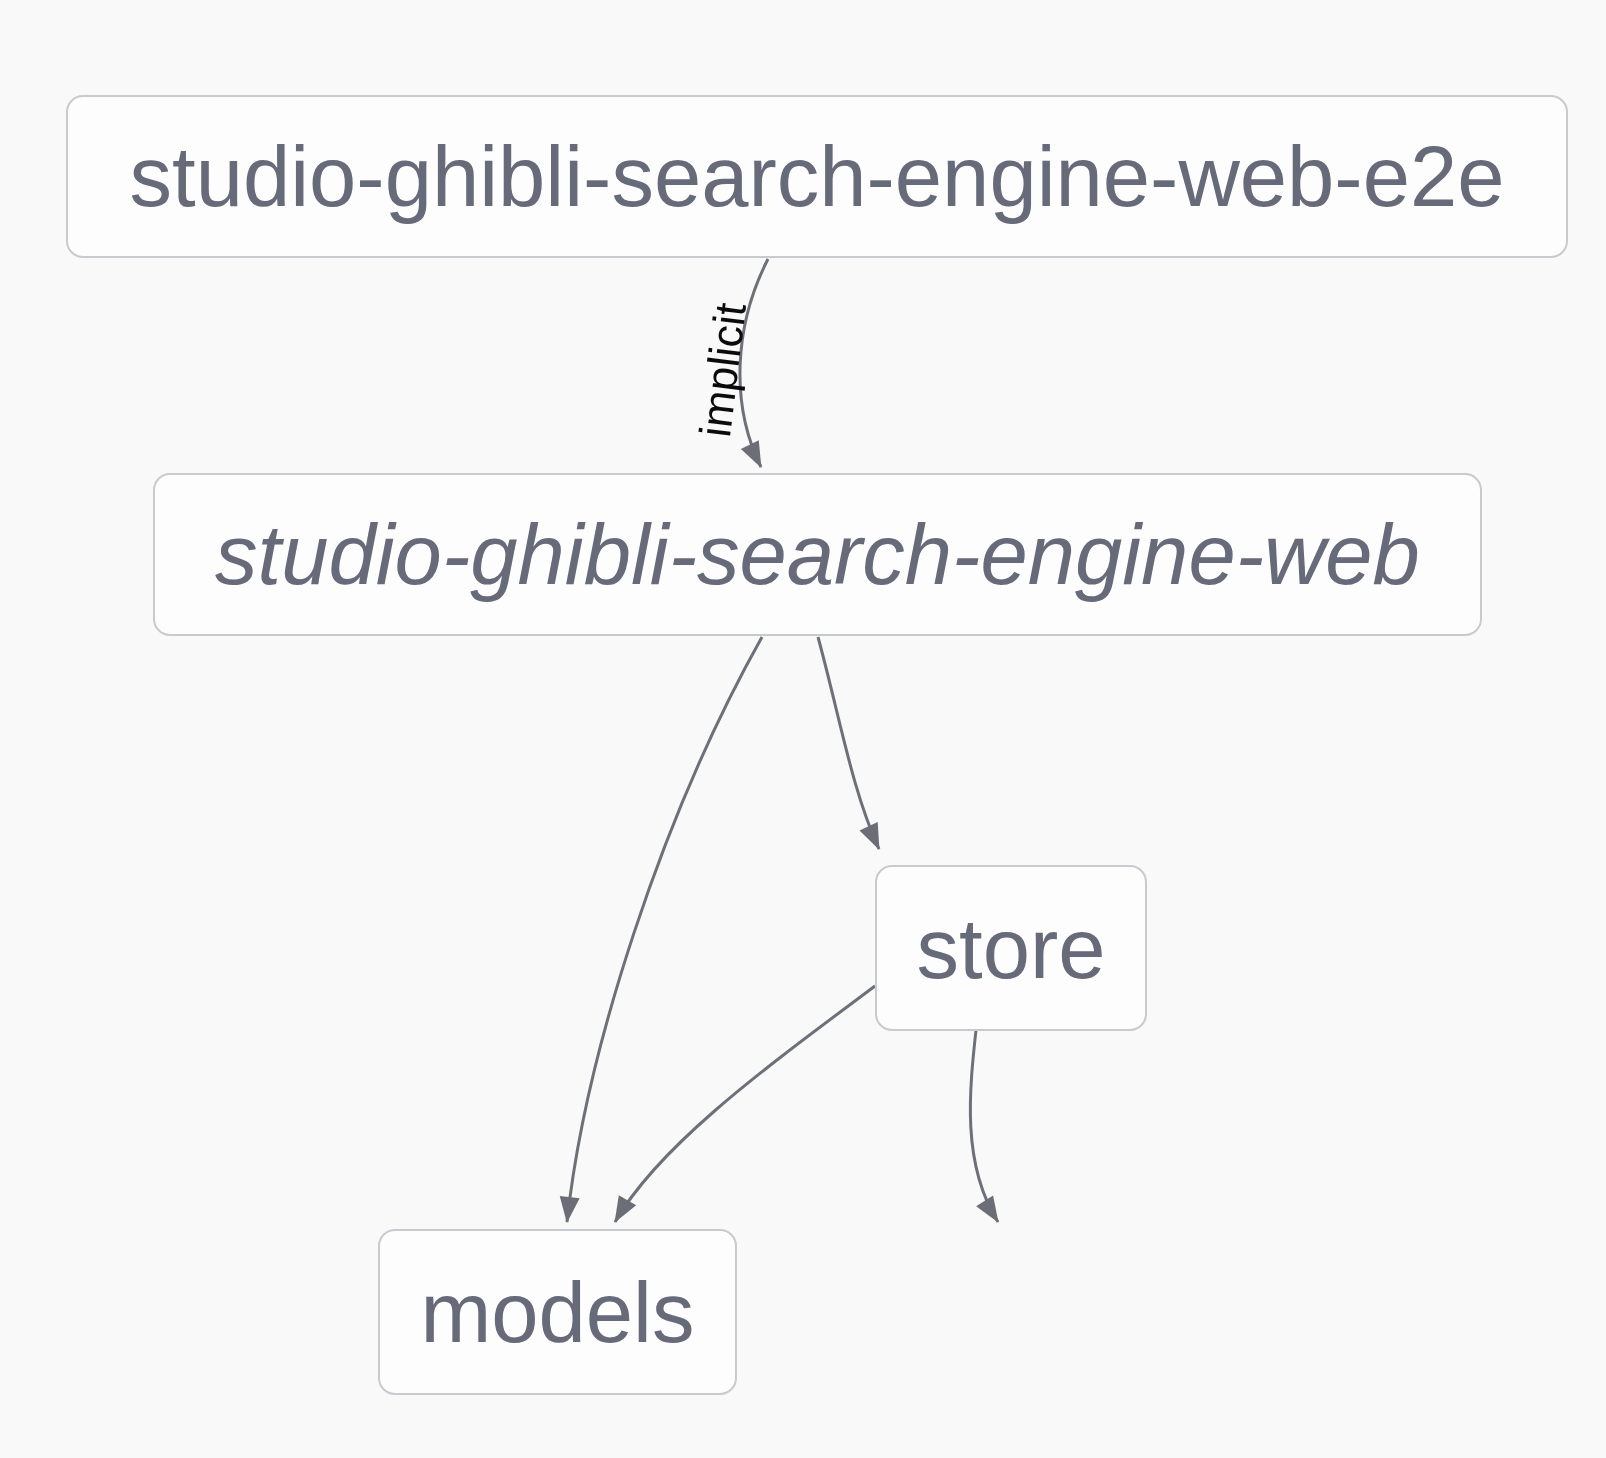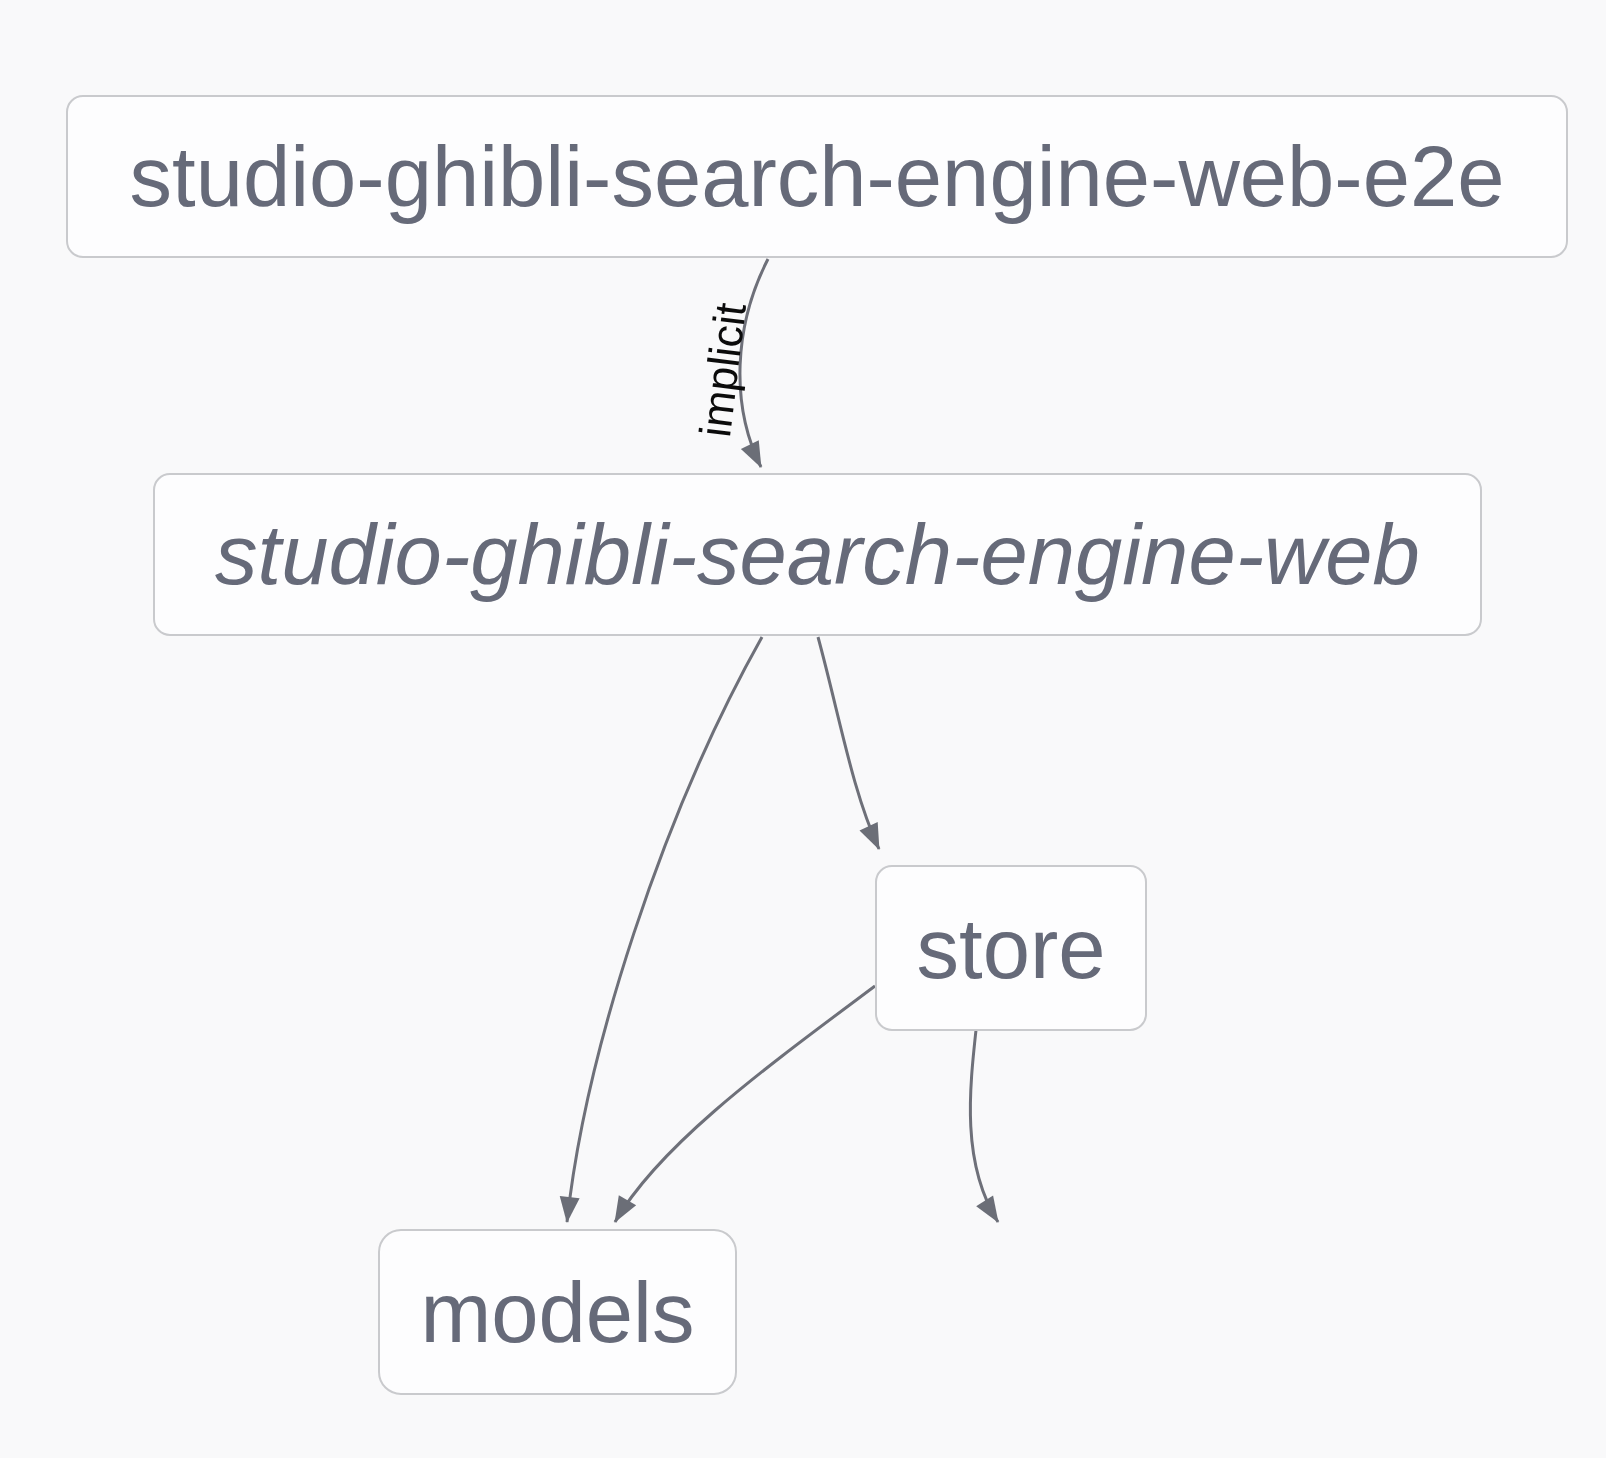--- a/index.html
+++ b/index.html
@@ -44,21 +44,21 @@
     border-radius: 17px;
     color: var(--node-text);
     font-size: 85px;
     line-height: 1;
     white-space: nowrap;
     cursor: pointer;
   }
   .node-e2e      { left:  66px; top:   95px; width: 1502px; height: 163px; }
   .node-web      { left: 153px; top:  473px; width: 1329px; height: 163px; font-style: italic; }
   .node-store    { left: 875px; top:  853px; width:  272px; height: 166px; margin-top: 12px; }
-  .node-models   { left: 378px; top: 1229px; width:  359px; height: 166px; border-radius: 23px; }
+  .node-models   { left: 378px; top: 1229px; width:  359px; height: 166px; }
   .node-services { left: 880px; top: 1229px; width:  393px; height: 166px; }
   .edge-label {
     position: absolute;
     z-index: 3;
     left: 723px; top: 370px;
     transform: translate(-50%, -50%) rotate(-83deg);
     color: var(--edge-label);
     font-size: 44px;
     line-height: 1;
     white-space: nowrap;

